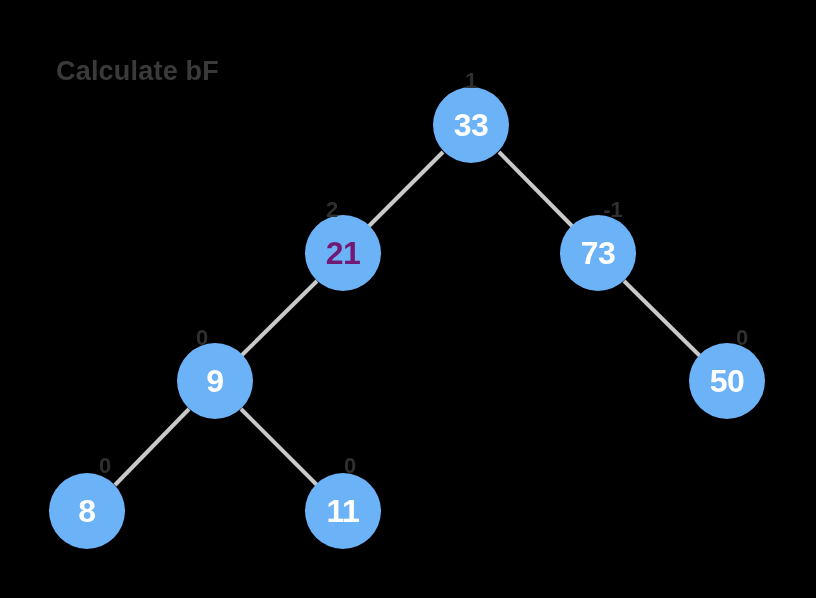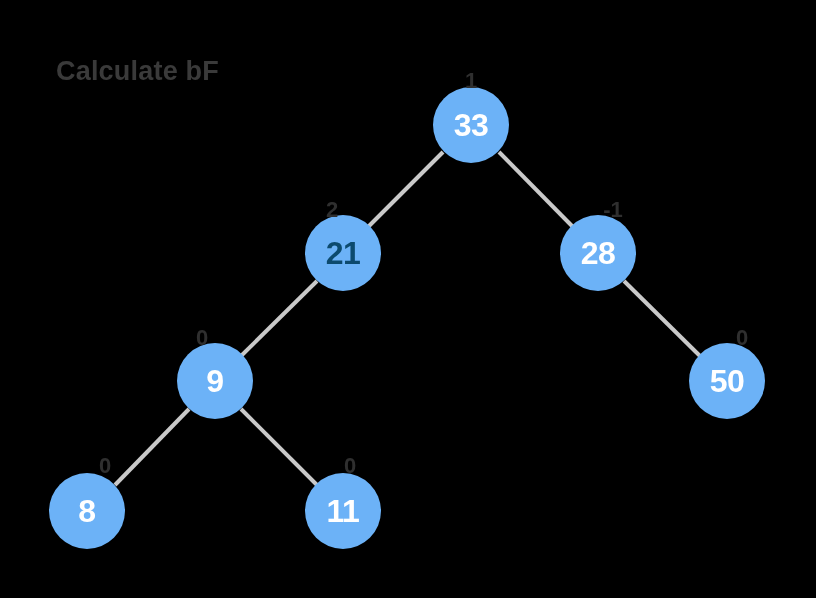--- a/index.html
+++ b/index.html
@@ -81,25 +81,25 @@
       <line x1="189" y1="409" x2="115" y2="485" stroke="#C9C9C9" stroke-width="4" stroke-linecap="butt"></line>
       <line x1="241" y1="409" x2="317" y2="485" stroke="#C9C9C9" stroke-width="4" stroke-linecap="butt"></line>
     </svg>
 
   <div id="node-layer">
       <div class="node" style="left: 433px; top: 87px; width: 76px; height: 76px; background: rgb(108, 178, 247);">
         <span class="node-label" style="color: rgb(255, 255, 255);">33</span>
       </div>
       <div class="bf-label" style="left: 441px; top: 70px; width: 60px; color: rgb(47, 47, 47);">1</div>
       <div class="node" style="left: 305px; top: 215px; width: 76px; height: 76px; background: rgb(108, 178, 247);">
-        <span class="node-label" style="color: #0c4a6e;">21</span>
+        <span class="node-label" style="color: #701a75;">21</span>
       </div>
       <div class="bf-label" style="left: 302px; top: 199px; width: 60px; color: rgb(47, 47, 47);">2</div>
       <div class="node" style="left: 560px; top: 215px; width: 76px; height: 76px; background: rgb(108, 178, 247);">
-        <span class="node-label" style="color: rgb(255, 255, 255);">28</span>
+        <span class="node-label" style="color: rgb(255, 255, 255);">73</span>
       </div>
       <div class="bf-label" style="left: 583px; top: 199px; width: 60px; color: rgb(47, 47, 47);">-1</div>
       <div class="node" style="left: 177px; top: 343px; width: 76px; height: 76px; background: rgb(108, 178, 247);">
         <span class="node-label" style="color: rgb(255, 255, 255);">9</span>
       </div>
       <div class="bf-label" style="left: 172px; top: 327px; width: 60px; color: rgb(47, 47, 47);">0</div>
       <div class="node" style="left: 689px; top: 343px; width: 76px; height: 76px; background: rgb(108, 178, 247);">
         <span class="node-label" style="color: rgb(255, 255, 255);">50</span>
       </div>
       <div class="bf-label" style="left: 712px; top: 327px; width: 60px; color: rgb(47, 47, 47);">0</div>

